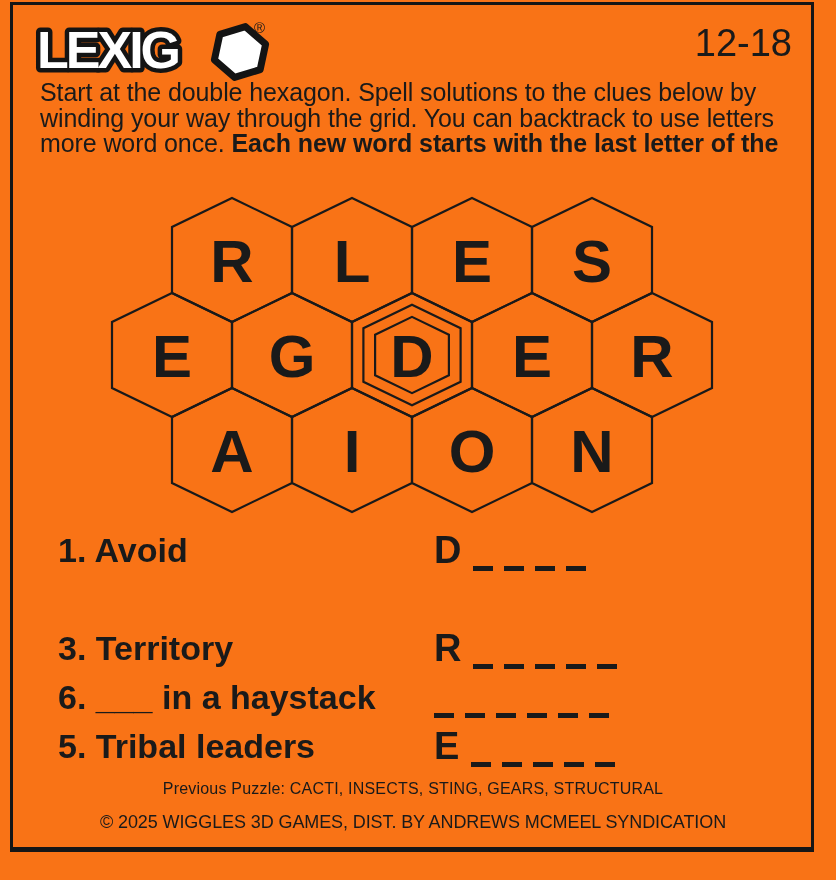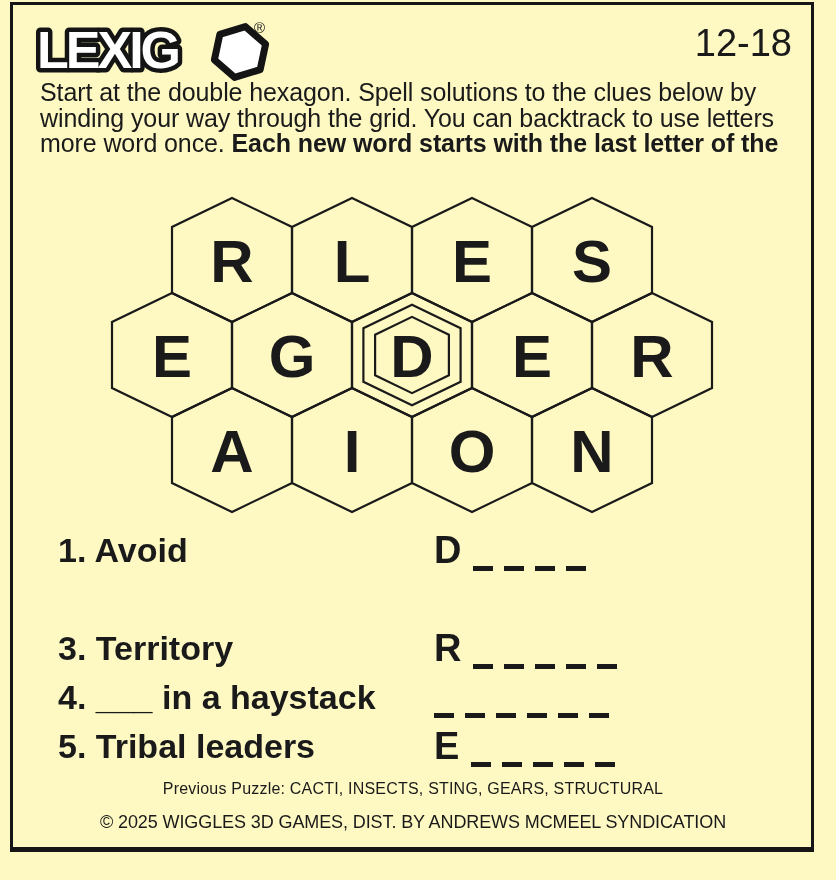--- a/index.html
+++ b/index.html
@@ -1,17 +1,17 @@
 <!DOCTYPE html>
 <html><head>
 <meta charset="utf-8">
 <style>
   html,body{margin:0;padding:0;background:#ffffff;}
   body{width:836px;height:880px;font-family:"Liberation Sans",sans-serif;color:#1a1a1a;}
-  .page{position:relative;width:836px;height:880px;background:#fef9c3;overflow:hidden;}
+  .page{position:relative;width:836px;height:880px;background:#f97316;overflow:hidden;}
   .border-frame{position:absolute;left:10px;top:2px;width:804px;height:850px;
     border:3px solid #161616;border-bottom-width:5px;box-sizing:border-box;}
   .logo{position:absolute;left:34px;top:12px;}
   .logo-text{font-family:"Liberation Sans",sans-serif;font-weight:bold;font-size:52px;
     letter-spacing:-3px;fill:#ffffff;stroke:#141414;stroke-width:9px;
     paint-order:stroke;stroke-linejoin:round;}
   .logo-hex{fill:#ffffff;stroke:#141414;stroke-width:7px;stroke-linejoin:round;}
   .logo-reg{font-family:"Liberation Sans",sans-serif;font-size:15px;fill:#1a1a1a;}
   .date{position:absolute;top:22px;right:44px;font-size:38px;}
   .instructions{position:absolute;left:40px;top:80px;width:764px;font-size:25px;
@@ -91,21 +91,21 @@
   <div class="clues" id="clues">
       <div class="clue-row" style="top: 528px;">
         <span class="clue-label">1. Avoid</span>
         <span class="clue-answer"><span class="answer-letter">D</span><span class="blank"></span><span class="blank"></span><span class="blank"></span><span class="blank"></span></span>
       </div>
       <div class="clue-row" style="top: 626px;">
         <span class="clue-label">3. Territory</span>
         <span class="clue-answer"><span class="answer-letter">R</span><span class="blank"></span><span class="blank"></span><span class="blank"></span><span class="blank"></span><span class="blank"></span></span>
       </div>
       <div class="clue-row" style="top: 675px;">
-        <span class="clue-label">4. ___ in a haystack</span>
+        <span class="clue-label">6. ___ in a haystack</span>
         <span class="clue-answer"><span class="blank"></span><span class="blank"></span><span class="blank"></span><span class="blank"></span><span class="blank"></span><span class="blank"></span></span>
       </div>
       <div class="clue-row" style="top: 724px;">
         <span class="clue-label">5. Tribal leaders</span>
         <span class="clue-answer"><span class="answer-letter">E</span><span class="blank"></span><span class="blank"></span><span class="blank"></span><span class="blank"></span><span class="blank"></span></span>
       </div>
     </div>
 
   <div class="prev-puzzle">Previous Puzzle: CACTI, INSECTS, STING, GEARS, STRUCTURAL</div>
 

